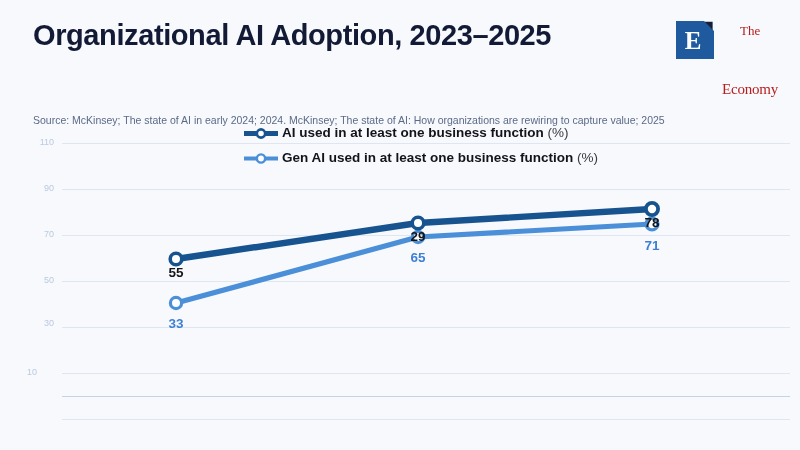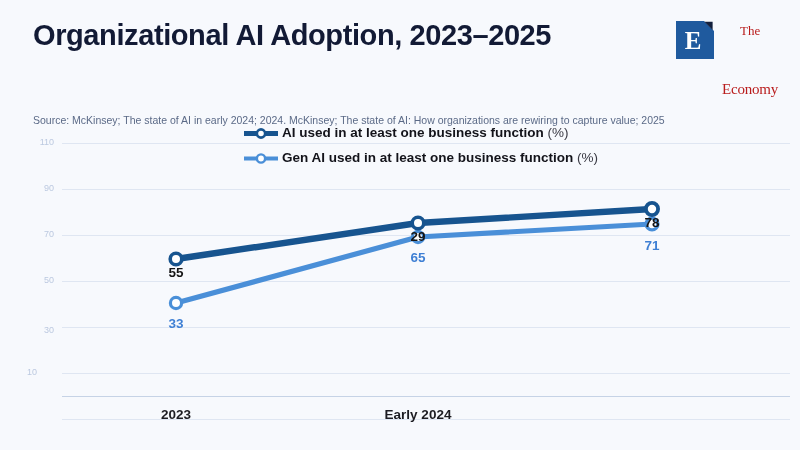--- a/index.html
+++ b/index.html
@@ -200,21 +200,21 @@
       <div class="gridline" style="top:263px;"></div>
       <div class="gridline zero" style="top:286px;"></div>
       <div class="gridline" style="top:309px;"></div>
     </div>
 
     <div class="label-layer">
       <div class="ytick" style="left:10px; top:27px;">110</div>
       <div class="ytick" style="left:10px; top:73px;">90</div>
       <div class="ytick" style="left:10px; top:119px;">70</div>
       <div class="ytick" style="left:10px; top:165px;">50</div>
-      <div class="ytick" style="left:10px; top:215px;">30</div>
+      <div class="ytick" style="left:10px; top:208px;">30</div>
       <div class="ytick" style="left:10px; top:257px;text-align:center;">10</div>
       <div class="ytick" style="left:10px; top:303px;margin-top:35px;">-10</div>
     </div>
 
     <div class="legend">
       <div class="legend-item" style="left:228px; top:13px;">
         <svg class="legend-swatch" viewBox="0 0 34 11" width="34" height="11">
           <line x1="0" y1="5.5" x2="34" y2="5.5" stroke="#17548f" stroke-width="5"></line>
           <circle cx="17" cy="5.5" r="4.1" fill="#ffffff" stroke="#17548f" stroke-width="2.6"></circle>
         </svg>
@@ -249,18 +249,16 @@
       <div class="val-label val-dark" style="left:141px; top:124px;">55</div>
       <div class="val-label val-dark" style="left:383px; top:88px;">29</div>
       <div class="val-label val-dark" style="left:617px; top:74px;">78</div>
 
       <div class="val-label val-light" style="left:141px; top:206px;">33</div>
       <div class="val-label val-light" style="left:383px; top:140px;">65</div>
       <div class="val-label val-light" style="left:617px; top:128px;">71</div>
     </div>
 
     <div class="label-layer">
-      <div class="xtick" style="left:106px; top:297px;">2023</div>
-      <div class="xtick" style="left:348px; top:297px;">Early 2024</div>
     </div>
 
   </div>
 </div>
 
 </body></html>

